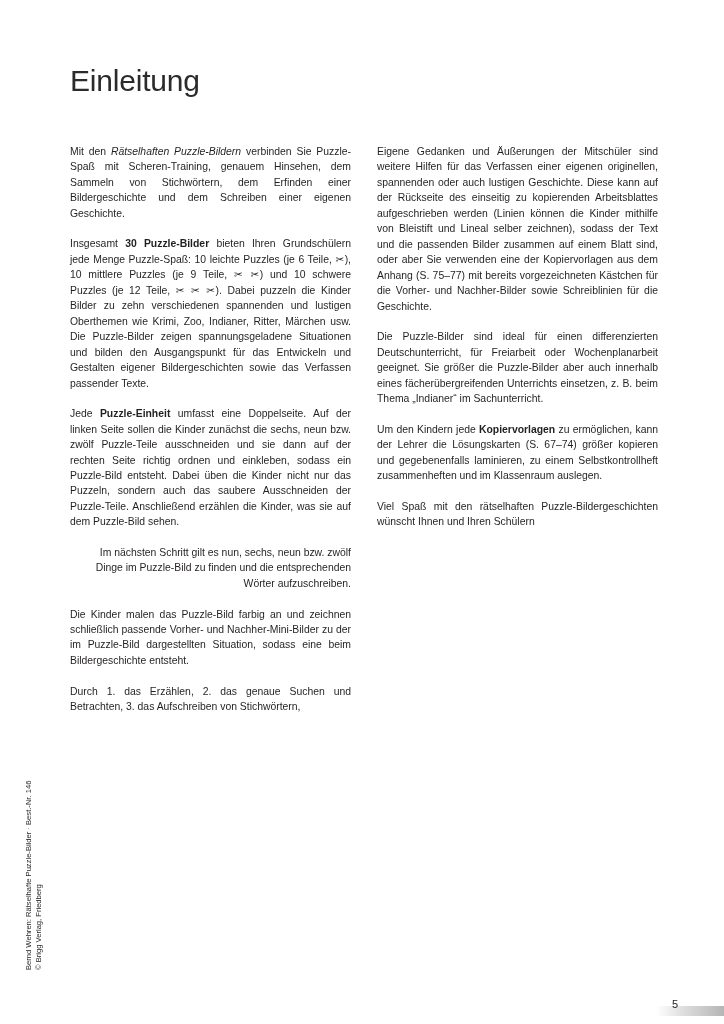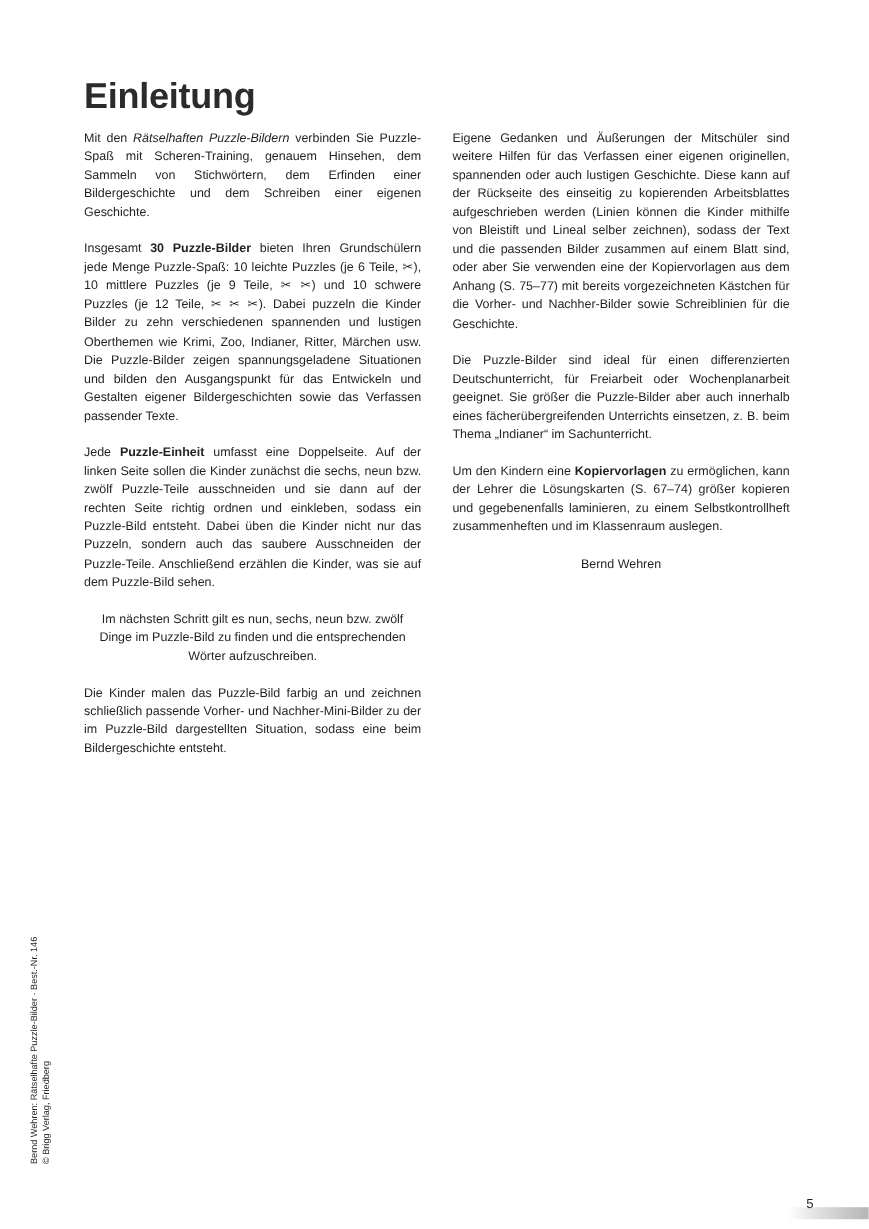--- a/index.html
+++ b/index.html
@@ -21,53 +21,54 @@
     inset: 0;
     background: #ffffff;
   }
 
   
   #page-title {
     position: absolute;
     left: 70px;
     top: 44px;
     font-size: 30px;
-    font-weight: bold;
+    font-weight: normal;
     letter-spacing: -0.2px;
     color: #2b2b2b;
     line-height: 1.1;
   }
 
   
   #columns {
     position: absolute;
     left: 70px;
     top: 108px;
     width: 588px;
     display: flex;
     gap: 26px;
   }
   .column {
     width: 281px;
+    margin-top: 36px;
   }
 
   .para {
     font-size: 10.4px;
     line-height: 15.45px;
     text-align: justify;
     text-justify: inter-word;
     margin: 0 0 15.2px 0;
     color: #231f20;
     hyphens: manual;
   }
   .para.last {
     margin-bottom: 0;
   }
   .nojust {
-    text-align: center;
+    text-align: right;
   }
 
   .scissors {
     font-size: 10.4px;
     letter-spacing: 0.5px;
     display: inline;
   }
 
   
   #side-credit {
@@ -111,26 +112,27 @@
 
   <h1 id="page-title">Einleitung</h1>
 
   <div id="columns">
     <div class="column" id="left-column">
         <p class="para"><span>Mit den </span><span style="font-style: italic;">Rätselhaften Puzzle-Bildern</span><span> verbinden Sie Puzzle-Spaß mit Scheren-Training, genauem Hinsehen, dem Sammeln von Stichwörtern, dem Erfinden einer Bildergeschichte und dem Schreiben einer eigenen Geschichte.</span></p>
         <p class="para"><span>Insgesamt </span><span style="font-weight: bold;">30 Puzzle-Bilder</span><span> bieten Ihren Grundschülern jede Menge Puzzle-Spaß: 10 leichte Puzzles (je 6 Teile, </span><span class="scissors">✂</span><span>), 10 mittlere Puzzles (je 9 Teile, </span><span class="scissors">✂ ✂</span><span>) und 10 schwere Puzzles (je 12 Teile, </span><span class="scissors">✂ ✂ ✂</span><span>). Dabei puzzeln die Kinder Bilder zu zehn verschiedenen spannenden und lustigen Oberthemen wie Krimi, Zoo, Indianer, Ritter, Märchen usw. Die Puzzle-Bilder zeigen spannungsgeladene Situationen und bilden den Ausgangspunkt für das Entwickeln und Gestalten eigener Bildergeschichten sowie das Verfassen passender Texte.</span></p>
         <p class="para"><span>Jede </span><span style="font-weight: bold;">Puzzle-Einheit</span><span> umfasst eine Doppelseite. Auf der linken Seite sollen die Kinder zunächst die sechs, neun bzw. zwölf Puzzle-Teile ausschneiden und sie dann auf der rechten Seite richtig ordnen und einkleben, sodass ein Puzzle-Bild entsteht. Dabei üben die Kinder nicht nur das Puzzeln, sondern auch das saubere Ausschneiden der Puzzle-Teile. Anschließend erzählen die Kinder, was sie auf dem Puzzle-Bild sehen.</span></p>
         <p class="para nojust"><span>Im nächsten Schritt gilt es nun, sechs, neun bzw. zwölf Dinge im Puzzle-Bild zu finden und die entsprechenden Wörter aufzuschreiben.</span></p>
         <p class="para"><span>Die Kinder malen das Puzzle-Bild farbig an und zeichnen schließlich passende Vorher- und Nachher-Mini-Bilder zu der im Puzzle-Bild dargestellten Situation, sodass eine beim Bildergeschichte entsteht.</span></p>
+        <p class="para last"><span>Durch 1. das Erzählen, 2. das genaue Suchen und Betrachten, 3. das Aufschreiben von Stichwörtern,</span></p>
       </div>
     <div class="column" id="right-column">
         <p class="para"><span>Eigene Gedanken und Äußerungen der Mitschüler sind weitere Hilfen für das Verfassen einer eigenen originellen, spannenden oder auch lustigen Geschichte. Diese kann auf der Rückseite des einseitig zu kopierenden Arbeitsblattes aufgeschrieben werden (Linien können die Kinder mithilfe von Bleistift und Lineal selber zeichnen), sodass der Text und die passenden Bilder zusammen auf einem Blatt sind, oder aber Sie verwenden eine der Kopiervorlagen aus dem Anhang (S. 75–77) mit bereits vorgezeichneten Kästchen für die Vorher- und Nachher-Bilder sowie Schreiblinien für die Geschichte.</span></p>
         <p class="para"><span>Die Puzzle-Bilder sind ideal für einen differenzierten Deutschunterricht, für Freiarbeit oder Wochenplanarbeit geeignet. Sie größer die Puzzle-Bilder aber auch innerhalb eines fächerübergreifenden Unterrichts einsetzen, z. B. beim Thema „Indianer“ im Sachunterricht.</span></p>
-        <p class="para"><span>Um den Kindern eine </span><span style="font-weight: bold;">Kopiervorlagen</span><span> zu ermöglichen, kann der Lehrer die Lösungskarten (S. 67–74) größer kopieren und gegebenenfalls laminieren, zu einem Selbstkontrollheft zusammenheften und im Klassenraum auslegen.</span></p>
-        <p class="para nojust last"><span>Bernd Wehren</span></p>
+        <p class="para"><span>Um den Kindern jede </span><span style="font-weight: bold;">Kopiervorlagen</span><span> zu ermöglichen, kann der Lehrer die Lösungskarten (S. 67–74) größer kopieren und gegebenenfalls laminieren, zu einem Selbstkontrollheft zusammenheften und im Klassenraum auslegen.</span></p>
+        <p class="para"><span>Viel Spaß mit den rätselhaften Puzzle-Bildergeschichten wünscht Ihnen und Ihren Schülern</span></p>
       </div>
   </div>
 
   <div id="side-credit">
     <span>Bernd Wehren: Rätselhafte Puzzle-Bilder · Best.-Nr. 146</span><br>
     <span class="line2">© Brigg Verlag, Friedberg</span>
   </div>
 
   <div id="footer-rule"></div>
   <div id="footer-page">5</div>

